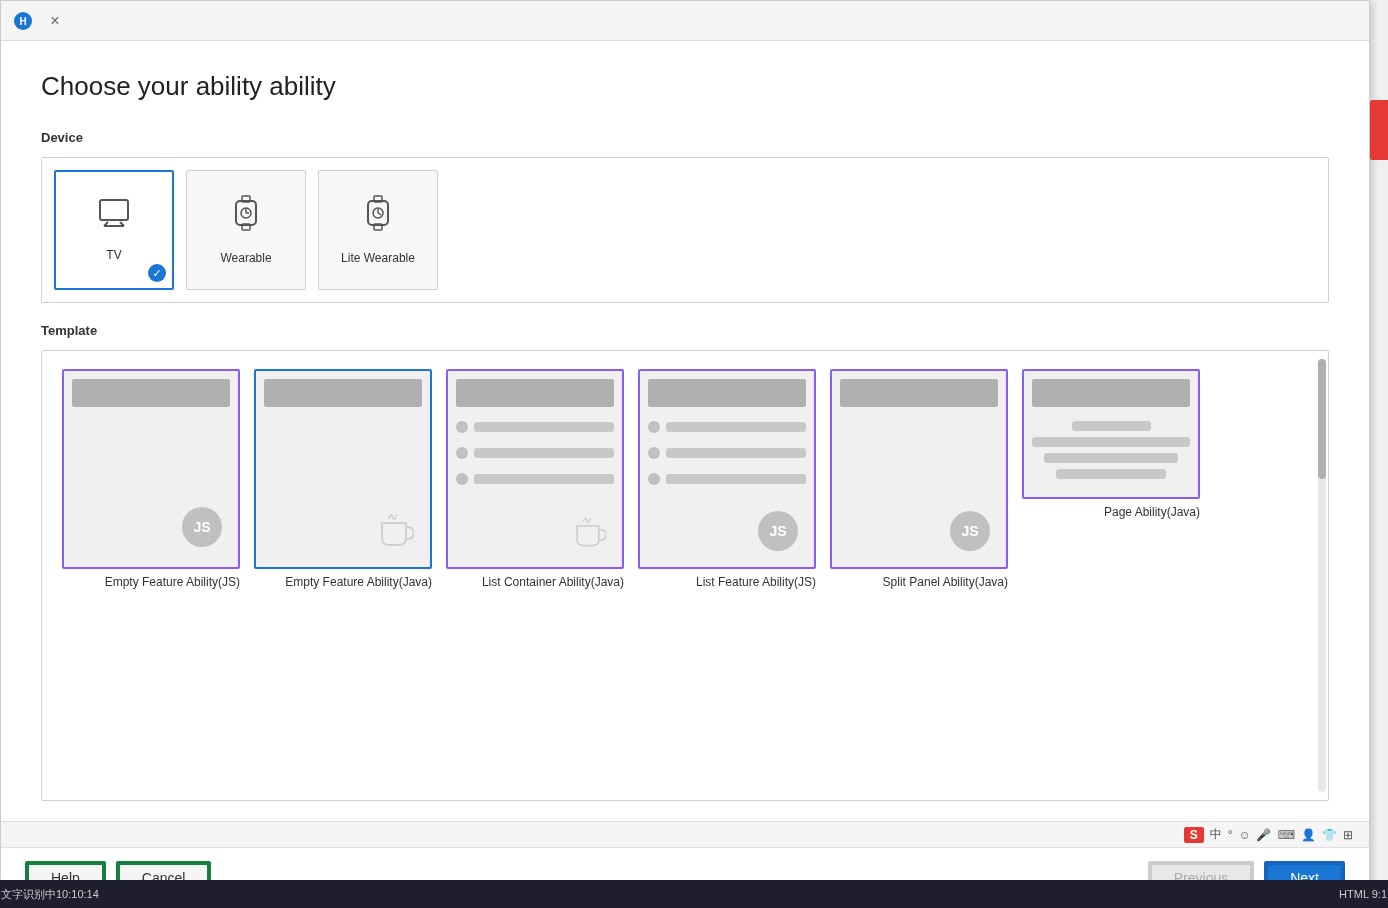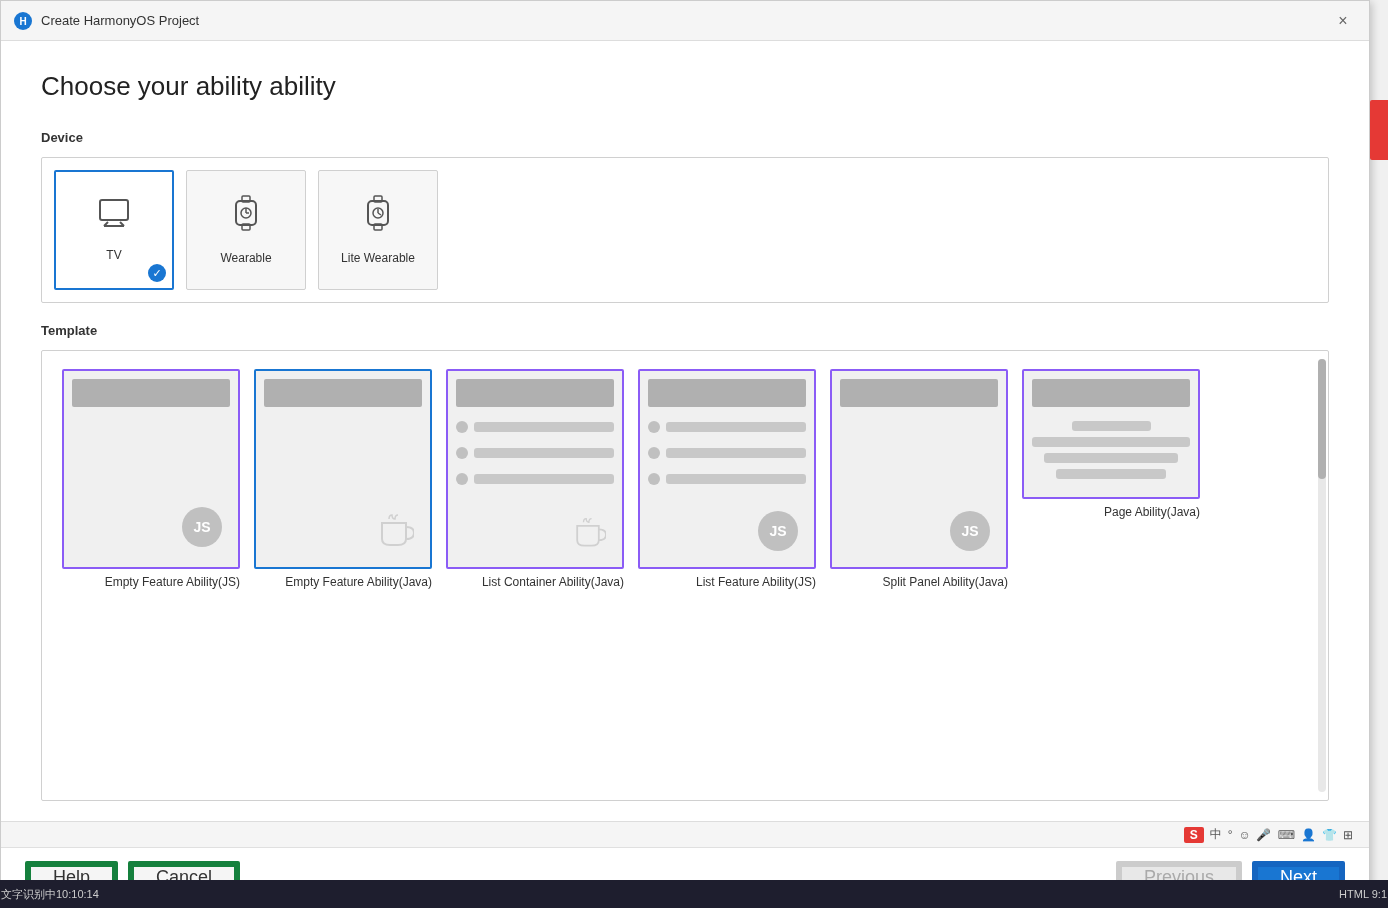--- a/index.html
+++ b/index.html
@@ -293,24 +293,24 @@
     .footer-right {
       margin-left: auto;
       display: flex;
       gap: 10px;
       justify-content: flex-end;
     }
 
     .btn {
       height: 34px;
       padding: 0 22px;
-      border: 6px solid #15803d;
+      border: 4px solid #15803d;
       border-radius: 2px;
       background: #f5f5f5;
-      font-size: 18px;
+      font-size: 14px;
       color: #333;
       cursor: pointer;
       display: flex;
       align-items: center;
       justify-content: center;
     }
 
     .btn-primary {
       background: #1976d2;
       color: white;
@@ -365,21 +365,20 @@
 <body>
 
 <div class="window">
 
   <div class="title-bar">
 
     <svg class="title-bar-icon" viewBox="0 0 20 20">
       <circle cx="10" cy="10" r="9" fill="#1976d2"></circle>
       <text x="10" y="14" text-anchor="middle" fill="white" font-size="10" font-weight="bold">H</text>
     </svg>
-    <span class="title-bar-text">Create HarmonyOS Project</span>
     <div class="title-bar-close">×</div>
   </div>
 
   <div class="dialog-content">
 
     <h1 class="page-title">Choose your ability ability</h1>
 
     <div>
       <div class="section-label">Device</div>
       <div class="device-grid">

